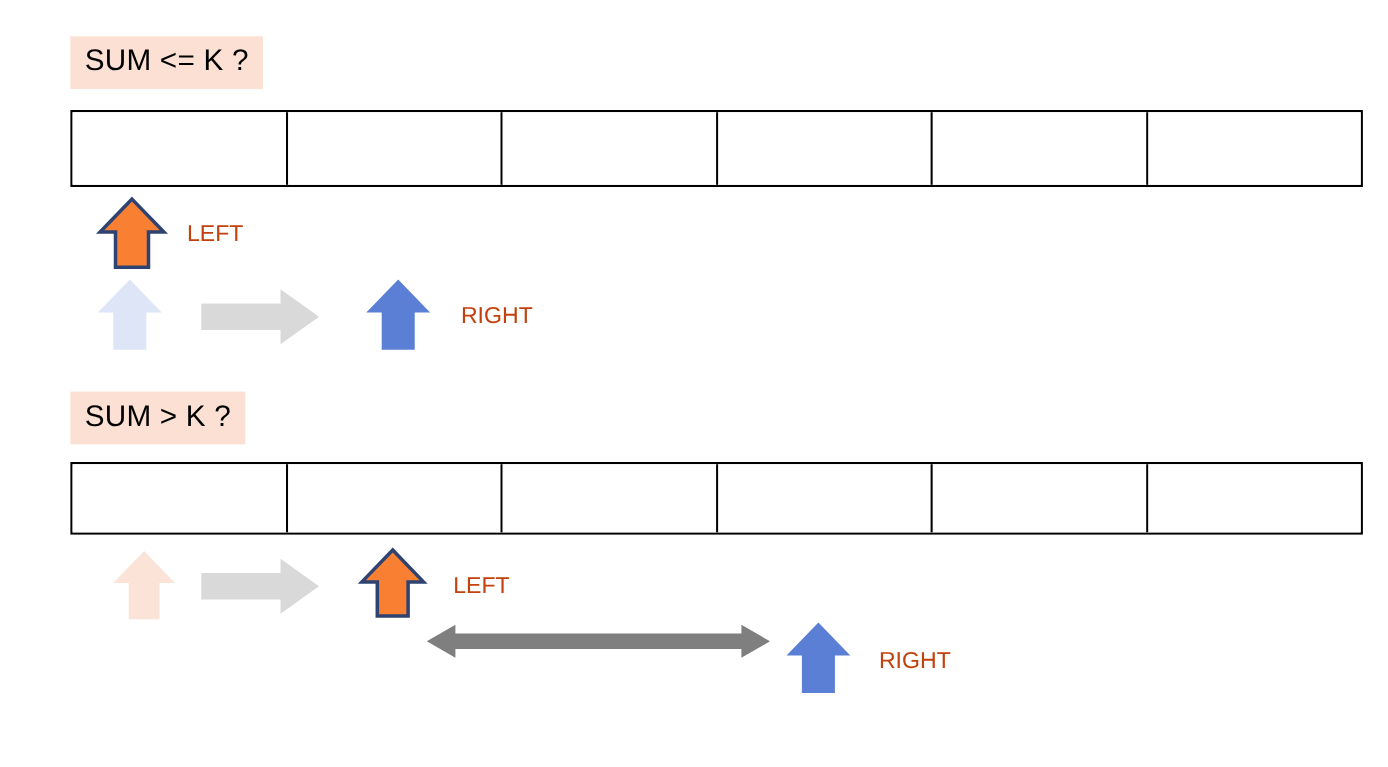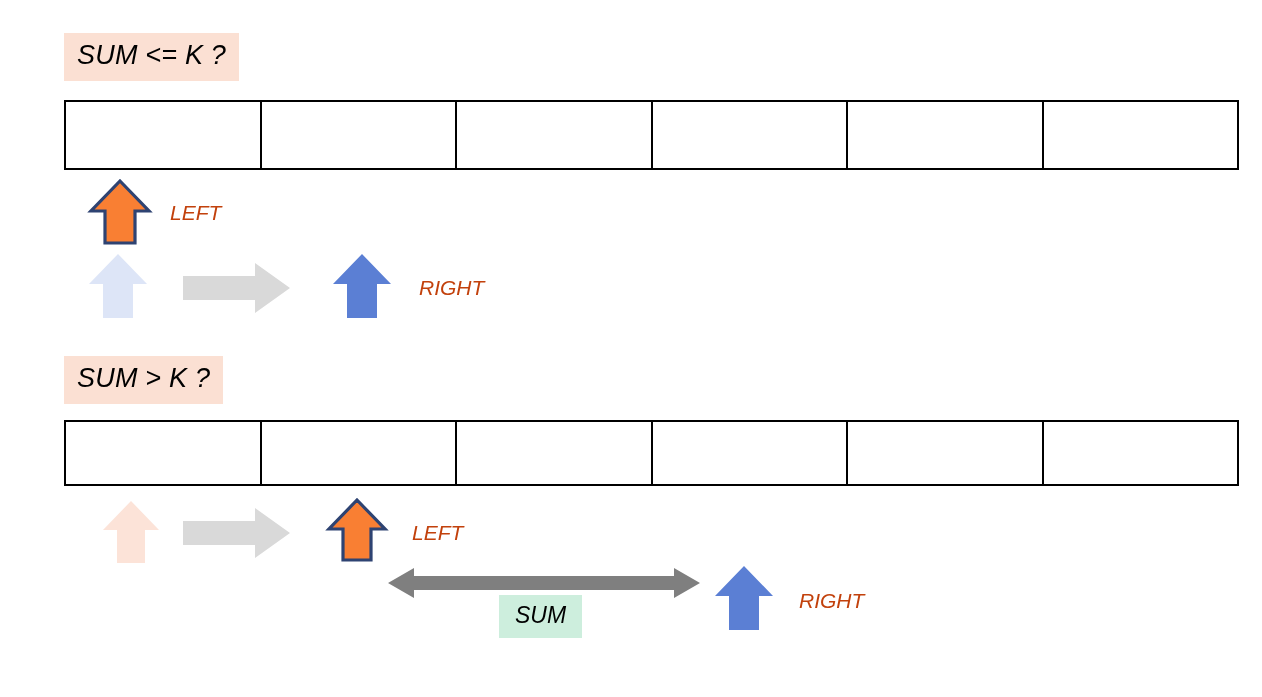--- a/index.html
+++ b/index.html
@@ -10,21 +10,20 @@
   body {
     font-family: "Liberation Sans", sans-serif;
     color: #000000;
   }
   #canvas {
     position: relative;
     width: 1262px;
     height: 697px;
     background: #ffffff;
     overflow: hidden;
-    font-style: italic;
   }
   .abs { position: absolute; }
 
   
   .heading-chip {
     background: #fbe0d3;
     color: #000000;
     font-size: 27px;
     line-height: 1;
     padding: 9px 13px 12px 13px;
@@ -139,21 +138,20 @@
     </svg>
   </div>
   <div class="abs ptr-label" style="left:412px; top:522px;">LEFT</div>
 
   <div class="abs" style="left:388px; top:566px; width:312px; height:34px;">
     <svg width="312" height="34" viewBox="0 0 312 34">
       <polygon points="0,17 26,2 26,10 286,10 286,2 312,17 286,32 286,24 26,24 26,32" fill="#7f7f7f"></polygon>
     </svg>
   </div>
 
-  <div class="abs sum-chip" style="left:499px; top:595px;">SUM</div>
 
   <div class="abs" style="left:714px; top:565px; width:60px; height:66px;">
     <svg width="60" height="66" viewBox="0 0 60 66">
       <polygon points="30,1 59,31 45,31 45,65 15,65 15,31 1,31" fill="#5b7fd4"></polygon>
     </svg>
   </div>
   <div class="abs ptr-label" style="left:799px; top:590px;">RIGHT</div>
 
 </div>
 

